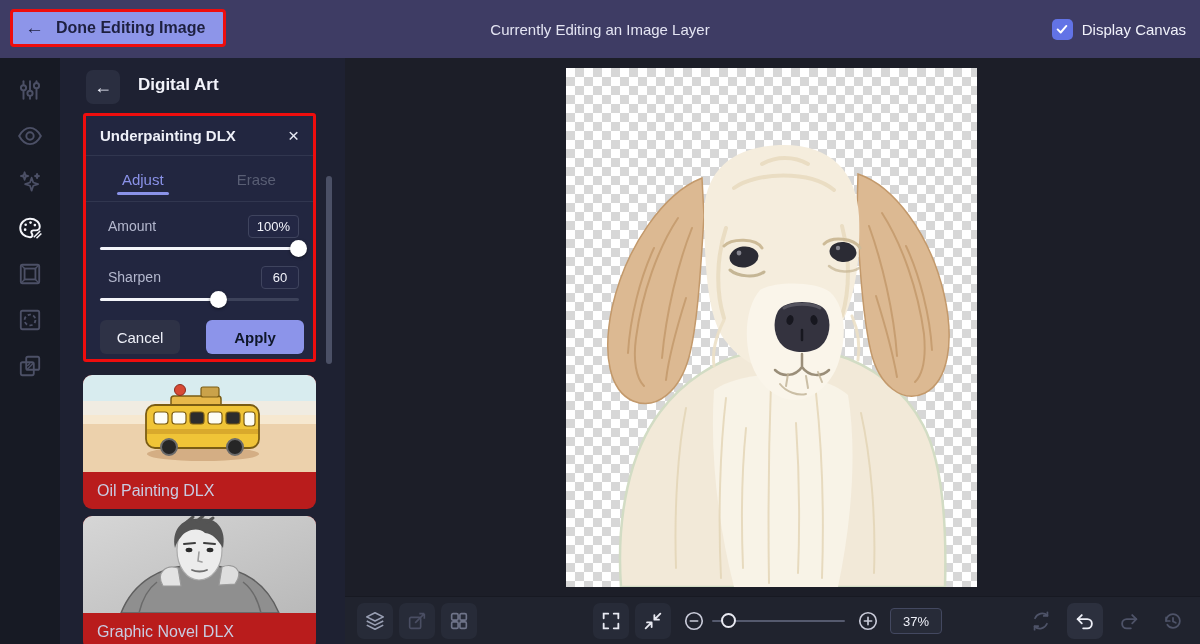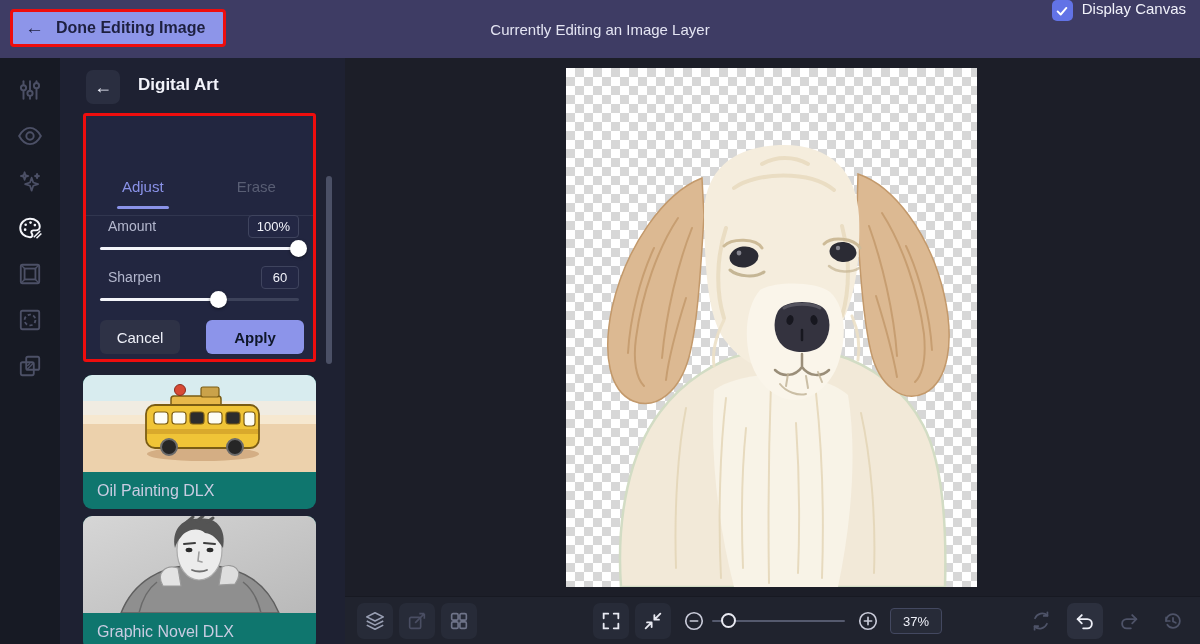--- a/index.html
+++ b/index.html
@@ -7,21 +7,21 @@
   #app { position:relative; width:1200px; height:644px; }
 
   
   .topbar { position:absolute; left:0; top:0; width:1200px; height:58px; background:#3e3c64; z-index:30; }
   .done-btn { position:absolute; left:10px; top:9px; height:38px; display:flex; align-items:center; gap:12px;
     background:#8d95e9; color:#1e2040; border:3px solid #ee0d0d; border-radius:4px; padding:0 18px 0 12px;
     font-size:16px; font-weight:bold; cursor:pointer; }
   .done-btn .arrow { font-size:19px; font-weight:bold; }
   .topbar-title { position:absolute; left:0; right:0; top:0; height:58px; display:flex; align-items:center; justify-content:center;
     color:#e4e5f3; font-size:15px; pointer-events:none; }
-  .display-canvas { position:absolute; right:14px; top:0; height:58px; display:flex; gap:9px; cursor:pointer; }
+  .display-canvas { position:absolute; right:14px; top:0; height:58px; display:flex; align-items:center; gap:9px; cursor:pointer; }
   .checkbox { width:21px; height:21px; background:#6273e6; border-radius:5px; display:flex; align-items:center; justify-content:center; }
   .display-canvas span.lbl { color:#f0f1fa; font-size:15px; }
 
   
   .rail { position:absolute; left:0; top:58px; width:60px; height:586px; background:#171a24; z-index:20; }
   .rail-item { position:absolute; left:16px; width:28px; height:28px; color:#4c5066; cursor:pointer; display:flex; align-items:center; justify-content:center; }
   .rail-item.active { color:#f5f6fb; }
   .rail-item svg { width:26px; height:26px; }
 
   
@@ -31,21 +31,21 @@
     color:#eceef8; font-size:18px; display:flex; align-items:center; justify-content:center; cursor:pointer; border:none; }
   .panel-title { position:absolute; left:78px; top:17px; color:#f2f3fa; font-size:17px; font-weight:bold; }
 
   
   .popup { position:absolute; left:23px; top:55px; width:233px; height:249px; background:#222640;
     border:3px solid #ee0d0d; border-radius:3px; z-index:5; }
   .popup-titlerow { position:absolute; left:0; top:0; width:100%; height:40px; border-bottom:1px solid #31364f;
     display:flex; align-items:center; justify-content:space-between; padding:0 14px; }
   .popup-title { color:#eef0f8; font-size:15px; font-weight:bold; }
   .popup-close { color:#e6e8f2; font-size:19px; cursor:pointer; line-height:1; }
-  .tabs { position:absolute; left:0; top:41px; width:100%; height:59px; border-bottom:1px solid #31364f; display:flex; }
+  .tabs { position:absolute; left:0; top:41px; width:100%; height:45px; border-bottom:1px solid #31364f; display:flex; }
   .tab { flex:1; display:flex; align-items:center; justify-content:center; font-size:15px; color:#595e74; cursor:pointer; position:relative; }
   .tab.active { color:#8a92e8; }
   .tab.active::after { content:""; position:absolute; left:50%; transform:translateX(-50%); bottom:6px; width:52px; height:3px;
     background:#8a92e8; border-radius:2px; }
   .ctl-row { position:absolute; left:14px; right:14px; height:26px; display:flex; align-items:center; justify-content:space-between; }
   .ctl-label { color:#b4b8ce; font-size:14px;margin-left:8px; }
   .ctl-value { min-width:38px; text-align:center; color:#f2f3fa; font-size:13px; border:1px solid #3f445e; border-radius:4px;
     padding:3px 8px; background:#232744; }
   .slider { position:absolute; left:14px; right:14px; height:16px; cursor:pointer; }
   .sl-track { position:absolute; left:0; right:0; top:7px; height:3px; background:#3d425a; border-radius:2px; }
@@ -53,21 +53,21 @@
   .sl-handle { position:absolute; top:0; width:17px; height:17px; margin-left:-9px; background:#ffffff; border-radius:50%;
     box-shadow:0 1px 3px rgba(0,0,0,.5); }
   .popup-btn { position:absolute; height:34px; border:none; border-radius:6px; font-size:15px; cursor:pointer;
     display:flex; align-items:center; justify-content:center; font-family:"Liberation Sans",sans-serif; }
   .btn-cancel { left:14px; width:80px; background:#2e3246; color:#eef0f8; }
   .btn-apply { left:120px; width:98px; background:#8c94ea; color:#0f172a; font-weight:bold; }
 
   .scroll-thumb { position:absolute; left:266px; top:118px; width:6px; height:188px; background:#4b5066; border-radius:3px; }
 
   
-  .card { position:absolute; left:23px; width:233px; background:#0f766e; border-radius:9px; overflow:hidden; cursor:pointer; }
+  .card { position:absolute; left:23px; width:233px; background:#b91c1c; border-radius:9px; overflow:hidden; cursor:pointer; }
   .card-img { width:233px; height:97px; display:block; }
   .card-label { height:37px; display:flex; align-items:center; padding:0 14px; color:#c9cce2; font-size:16px; }
 
   
   .workspace { position:absolute; left:345px; top:58px; width:855px; height:538px; background:#1c1e28; }
   .canvas { position:absolute; left:566px; top:68px; width:411px; height:519px; z-index:5;
     background:repeating-conic-gradient(#d7d7d7 0% 25%, #ffffff 0% 50%); background-size:18px 18px; }
   .canvas svg { position:absolute; left:0; top:0; }
 
   
@@ -161,20 +161,24 @@
 
   <div class="panel">
     <div class="panel-header">
       <button class="back-btn">
         <span>←</span>
       </button>
       <div class="panel-title">Digital Art</div>
     </div>
 
     <div class="popup">
+      <div class="popup-titlerow">
+        <span class="popup-title">Underpainting DLX</span>
+        <span class="popup-close">×</span>
+      </div>
       <div class="tabs">
         <div class="tab active">Adjust</div>
         <div class="tab">Erase</div>
       </div>
 
       <div class="ctl-row" style="top:97px">
         <span class="ctl-label">Amount</span>
         <span class="ctl-value">100%</span>
       </div>
       <div class="slider" style="top:124px">

